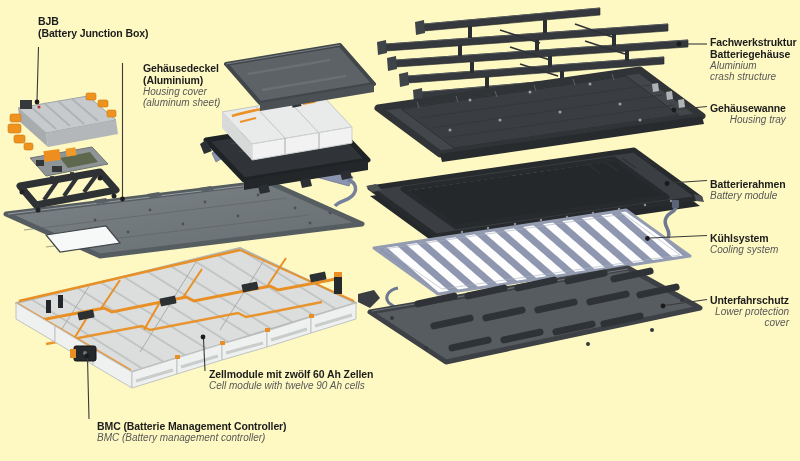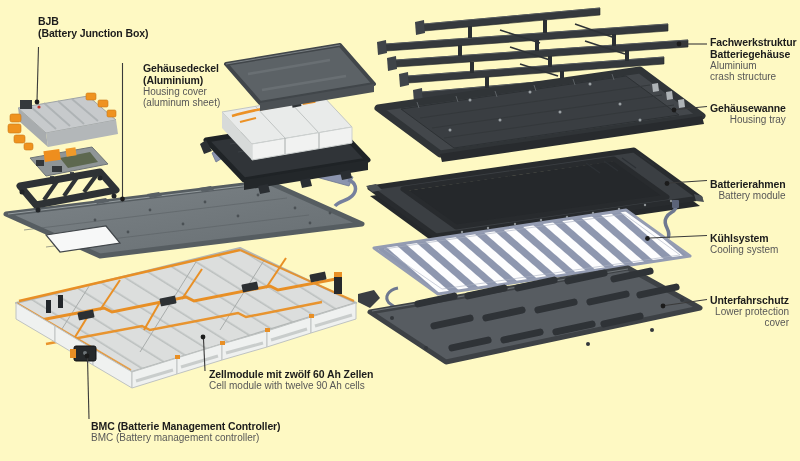--- a/index.html
+++ b/index.html
@@ -1,21 +1,21 @@
 <!DOCTYPE html>
 <html><head>
 <meta charset="utf-8">
 <style>
   html,body{margin:0;padding:0;background:#ffffff;}
   .stage{position:relative;width:800px;height:461px;background:#fef9c3;overflow:hidden;
          font-family:"Liberation Sans",sans-serif;}
   .stage svg{position:absolute;left:0;top:0;}
   .lbl{position:absolute;white-space:nowrap;}
   .de{display:block;font-weight:bold;font-size:10.5px;line-height:12px;color:#1c1c1c;letter-spacing:-0.1px;}
-  .en{display:block;font-weight:normal;font-size:10px;line-height:11px;color:#575757;}
+  .en{display:block;font-weight:normal;font-size:10px;line-height:11px;color:#575757;font-style:italic;}
 </style>
 </head>
 <body>
 
 <div class="stage">
 
 <svg width="800" height="461" viewBox="0 0 800 461">
   <defs>
     <linearGradient id="covG" x1="0" y1="0" x2="1" y2="1">
       <stop offset="0" stop-color="#7d8488"></stop>
@@ -385,39 +385,39 @@
     <span class="de">Batteriegehäuse</span>
     <span class="en">Aluminium</span>
     <span class="en">crash structure</span>
   </div>
 
   <div class="lbl" style="left:710px;top:102px;text-align:right;">
     <span class="de">Gehäusewanne</span>
     <span class="en">Housing tray</span>
   </div>
 
-  <div class="lbl" style="left:710px;top:178px;text-align:right;">
+  <div class="lbl" style="left:710px;top:178px;">
     <span class="de">Batterierahmen</span>
     <span class="en">Battery module</span>
   </div>
 
   <div class="lbl" style="left:710px;top:232px;">
     <span class="de">Kühlsystem</span>
     <span class="en">Cooling system</span>
   </div>
 
   <div class="lbl" style="left:710px;top:294px;text-align:right;">
     <span class="de">Unterfahrschutz</span>
     <span class="en">Lower protection</span>
     <span class="en">cover</span>
   </div>
 
   <div class="lbl" style="left:209px;top:368px;">
     <span class="de">Zellmodule mit zwölf 60 Ah Zellen</span>
     <span class="en">Cell module with twelve 90 Ah cells</span>
   </div>
 
-  <div class="lbl" style="left:91px;top:420px;">
+  <div class="lbl" style="left:97px;top:420px;">
     <span class="de">BMC (Batterie Management Controller)</span>
     <span class="en">BMC (Battery management controller)</span>
   </div>
 
 </div>
 
 </body></html>

